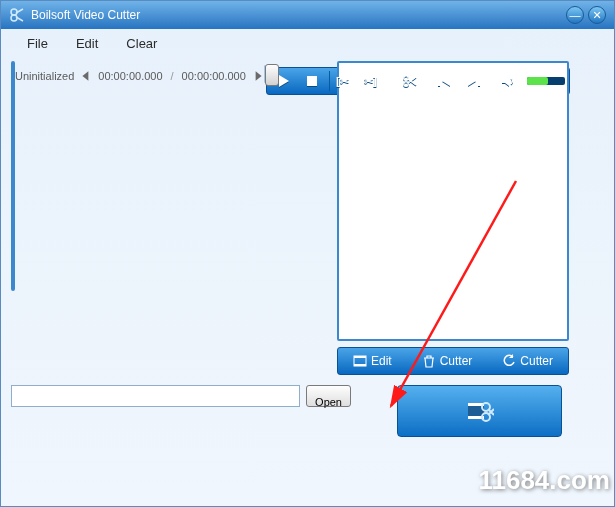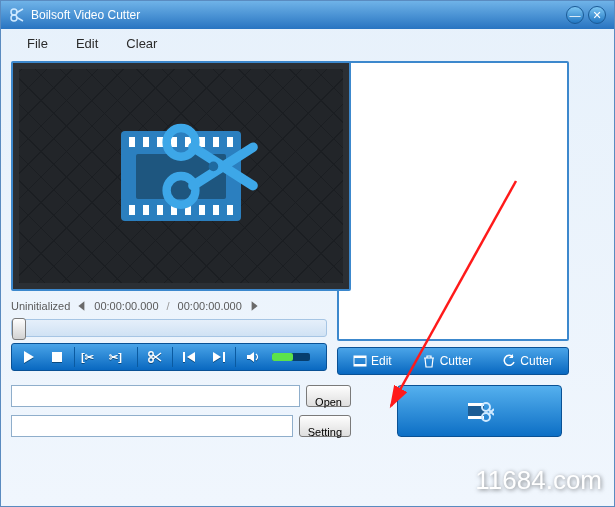--- a/index.html
+++ b/index.html
@@ -10,21 +10,21 @@
 .titlebar { height: 28px; background: linear-gradient(to bottom, #6fb3e8 0%, #2874c1 100%); display: flex; align-items: center; padding: 0 8px; color: #fff; font-size: 12px; }
 .titlebar .app-icon { width: 16px; height: 16px; margin-right: 6px; }
 .titlebar .title { flex: 1; }
 .titlebar .win-btn { width: 18px; height: 18px; border-radius: 50%; background: linear-gradient(to bottom, #7cc6f3, #2176c2); margin-left: 4px; display: flex; align-items: center; justify-content: center; color: #fff; font-size: 11px; border: 1px solid #1a5a96; cursor: pointer; }
 
 .menubar { height: 26px; display: flex; align-items: flex-end; padding: 0 12px; font-size: 13px; color: #2b2b2b; }
 .menubar .menu-item { padding: 4px 14px; cursor: pointer; }
 
 .content { display: flex; padding: 6px 10px 0 10px; gap: 10px; }
 
-.left-panel { width: 316px; display: flex; flex-direction: column; }
+.left-panel { width: 316px; display: flex; }
 .video-frame { width: 340px; height: 230px; border: 2px solid #3c88cd; background: #2b2f34; position: relative; overflow: hidden; border-radius: 2px; }
 .video-inner { position: absolute; inset: 6px; background: repeating-linear-gradient(45deg, #1b1e22 0 1px, transparent 1px 18px), repeating-linear-gradient(-45deg, #1b1e22 0 1px, transparent 1px 18px), #222529; display: flex; align-items: center; justify-content: center; }
 .filmstrip { position: relative; width: 120px; height: 90px; background: #2b7fbf; border-radius: 4px; display: flex; align-items: center; justify-content: center; }
 .filmstrip::before, .filmstrip::after { content: ""; position: absolute; left: 8px; right: 8px; height: 10px; background: repeating-linear-gradient(to right, #fff 0 6px, transparent 6px 14px); }
 .filmstrip::before { top: 6px; }
 .filmstrip::after { bottom: 6px; }
 .filmstrip-inner { width: 90px; height: 45px; background: #1e567f; border-radius: 2px; }
 .scissors { position: absolute; width: 120px; height: 120px; left: 50%; top: 50%; transform: translate(-28%, -58%); }
 
 .status-row { margin-top: 6px; height: 18px; display: flex; align-items: center; font-size: 11px; color: #5a5a5a; gap: 6px; }
@@ -48,21 +48,21 @@
 
 .bottom-row { display: flex; padding: 10px 10px 0 10px; gap: 10px; align-items: flex-start; }
 .fields-col { width: 340px; display: flex; flex-direction: column; gap: 8px; }
 .field-row { display: flex; gap: 6px; align-items: center; }
 .field-row input { flex: 1; height: 22px; border: 1px solid #8faecb; background: #fff; padding: 0 4px; font-size: 12px; }
 .small-btn { height: 21px; padding: 10px 8px; font-size: 11px; border: 1px solid #7a7a7a; background: linear-gradient(to bottom, #fefefe, #dedede); border-radius: 3px; cursor: pointer; }
 
 .start-btn { width: 165px; height: 52px; background: linear-gradient(to bottom, #55b0ee 0%, #0d6fc5 100%); border: 1px solid #095195; border-radius: 4px; display: flex; align-items: center; justify-content: center; gap: 8px; color: #fff; font-size: 20px; font-weight: bold; cursor: pointer; margin-left: 36px; }
 
 .annot-arrow { position: absolute; pointer-events: none; }
-.watermark { position: absolute; right: 12px; bottom: 10px; font-size: 26px; font-weight: normal; color: #fff; text-shadow: 1px 1px 4px rgba(0,0,0,0.5); pointer-events: none; }
+.watermark { position: absolute; right: 4px; bottom: 10px; font-size: 26px; font-weight: bold; color: #fff; text-shadow: 1px 1px 4px rgba(0,0,0,0.5); pointer-events: none; }
 </style>
 </head>
 <body>
 
 <div class="window">
 
   <div class="titlebar">
     <span class="app-icon">
       <svg viewBox="0 0 16 16" width="16" height="16">
           <circle cx="5" cy="5" r="3" fill="none" stroke="#cfe9ff" stroke-width="1.5"></circle>
@@ -197,24 +197,20 @@
       </div>
     </div>
   </div>
 
   <div class="bottom-row">
     <div class="fields-col">
       <div class="field-row">
         <input type="text" value="" style="">
         <button class="small-btn">Open</button>
       </div>
-      <div class="field-row">
-        <input type="text" value="" style="">
-        <button class="small-btn">Setting</button>
-      </div>
     </div>
     <div class="start-btn">
       <svg width="28" height="28" viewBox="0 0 28 28">
         <rect x="2" y="6" width="16" height="16" fill="#1d5d95" rx="1"></rect>
         <rect x="2" y="6" width="16" height="3" fill="#fff"></rect>
         <rect x="2" y="19" width="16" height="3" fill="#fff"></rect>
         <circle cx="20" cy="10" r="4" fill="none" stroke="#cfe9ff" stroke-width="2"></circle>
         <circle cx="20" cy="20" r="4" fill="none" stroke="#cfe9ff" stroke-width="2"></circle>
         <path d="M22 12 L28 18 M22 18 L28 12" stroke="#cfe9ff" stroke-width="2"></path>
       </svg>

